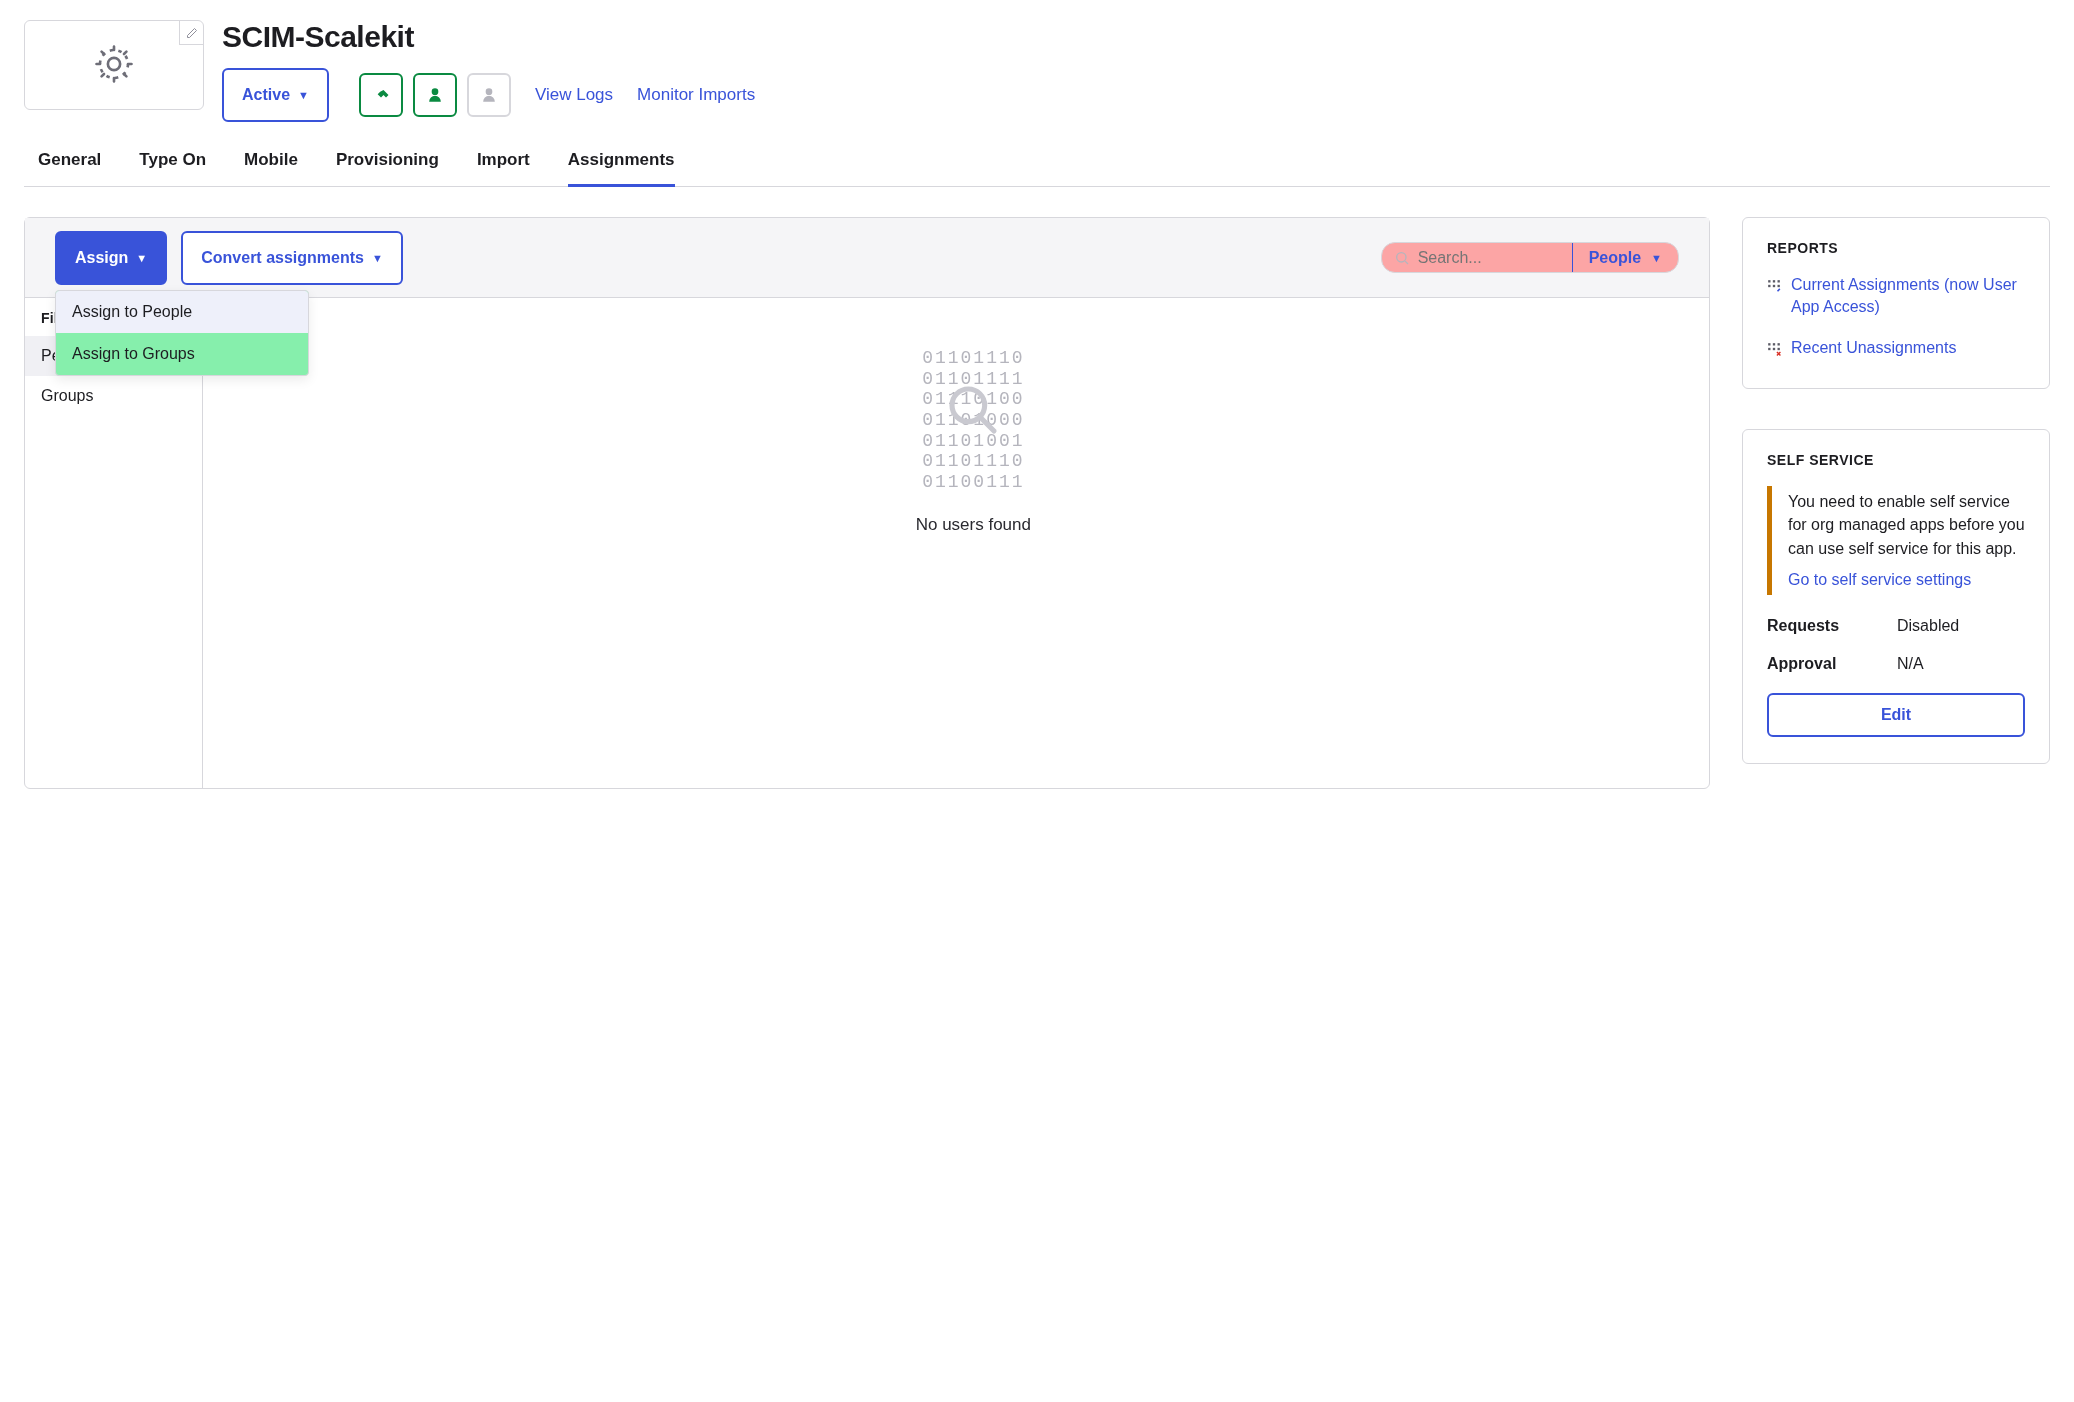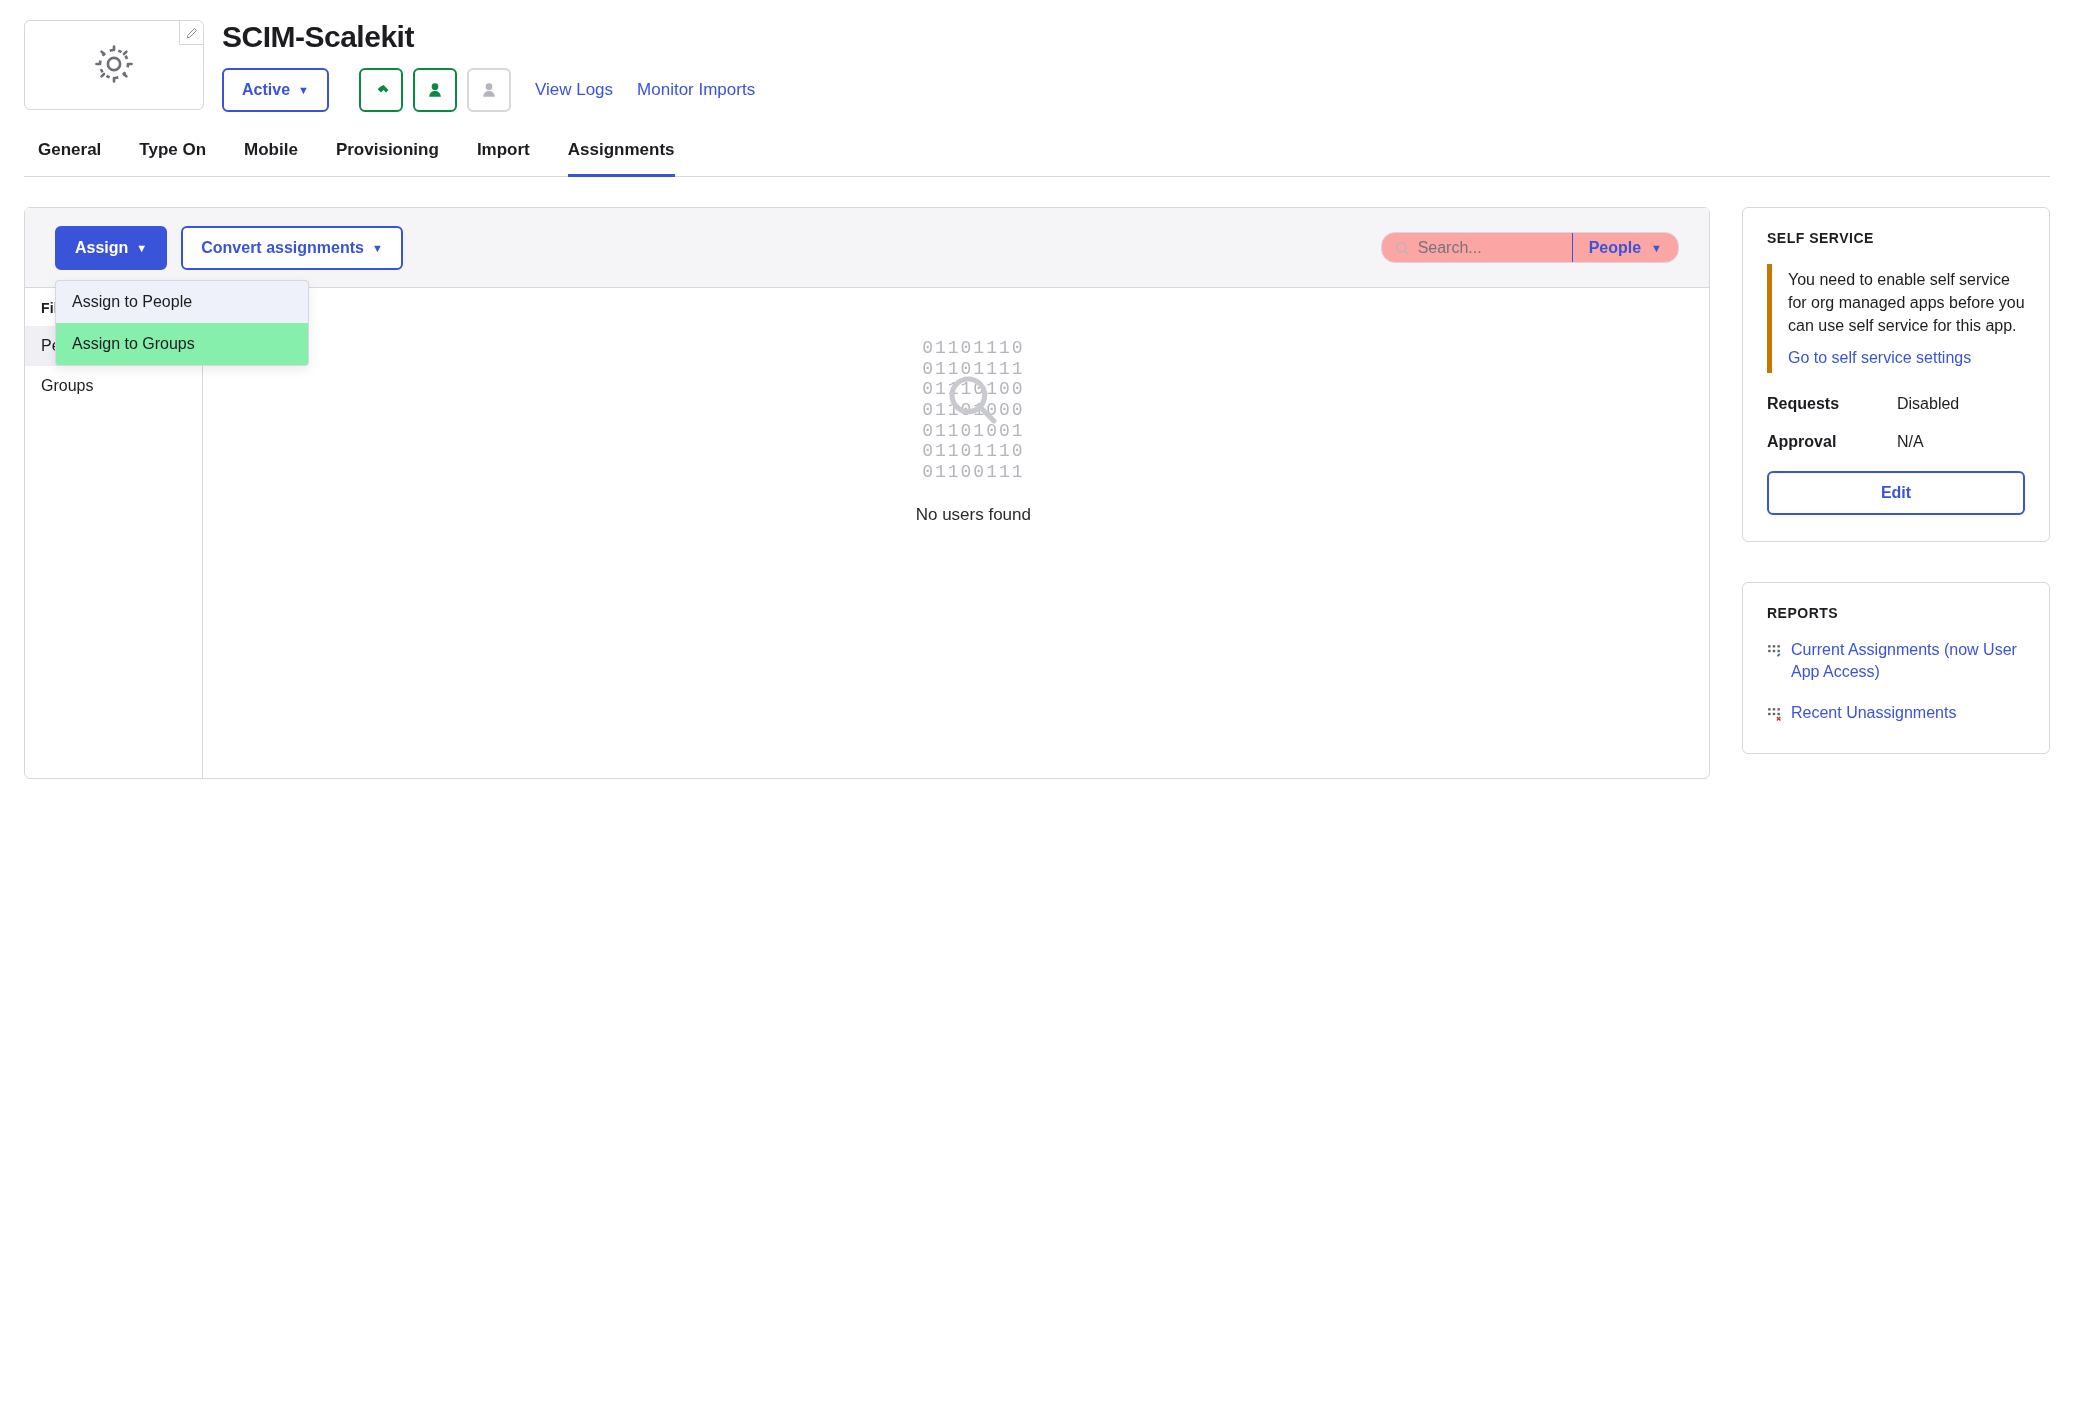--- a/index.html
+++ b/index.html
@@ -51,21 +51,21 @@
     }
     .controls-row {
       display: flex;
       align-items: center;
       gap: 10px;
     }
     .btn {
       display: inline-flex;
       align-items: center;
       gap: 8px;
-      height: 44px;
+      height: 54px;
       padding: 0 18px;
       border-radius: 6px;
       font-size: 16px;
       font-weight: 600;
       cursor: pointer;
       border: 2px solid transparent;
       background: #fff;
     }
     .btn-outline-primary {
       border-color: #3953d9;
@@ -438,37 +438,20 @@
             </div>
           </div>
           <div class="empty-text">No users found</div>
         </div>
       </div>
     </div>
   </div>
 
   <div class="side-col">
     <div class="side-card">
-      <div class="side-heading">SELF SERVICE</div>
-      <div class="notice-bar">
-        <span>You need to enable self service for org managed apps before you can use self service for this app.</span>
-        <span class="notice-link">Go to self service settings</span>
-      </div>
-      <div class="kv-row">
-        <div class="k">Requests</div>
-        <div>Disabled</div>
-      </div>
-      <div class="kv-row">
-        <div class="k">Approval</div>
-        <div>N/A</div>
-      </div>
-      <button class="btn-outline-block">Edit</button>
-    </div>
-
-    <div class="side-card">
       <div class="side-heading">REPORTS</div>
       <div class="report-link">
         <span class="report-icon">
           <svg width="14" height="14" viewBox="0 0 24 24" fill="currentColor">
               <rect x="2" y="2" width="4" height="4"></rect>
               <rect x="10" y="2" width="4" height="4"></rect>
               <rect x="18" y="2" width="4" height="4"></rect>
               <rect x="2" y="10" width="4" height="4"></rect>
               <rect x="10" y="10" width="4" height="4"></rect>
               <rect x="18" y="10" width="4" height="4"></rect>
@@ -485,14 +468,31 @@
               <rect x="18" y="2" width="4" height="4"></rect>
               <rect x="2" y="10" width="4" height="4"></rect>
               <rect x="10" y="10" width="4" height="4"></rect>
               <rect x="18" y="10" width="4" height="4"></rect>
               <path d="M17 17l6 6M23 17l-6 6" stroke="#d93025" stroke-width="2.5"></path>
             </svg>
         </span>
         <span>Recent Unassignments</span>
       </div>
     </div>
+
+    <div class="side-card">
+      <div class="side-heading">SELF SERVICE</div>
+      <div class="notice-bar">
+        <span>You need to enable self service for org managed apps before you can use self service for this app.</span>
+        <span class="notice-link">Go to self service settings</span>
+      </div>
+      <div class="kv-row">
+        <div class="k">Requests</div>
+        <div>Disabled</div>
+      </div>
+      <div class="kv-row">
+        <div class="k">Approval</div>
+        <div>N/A</div>
+      </div>
+      <button class="btn-outline-block">Edit</button>
+    </div>
   </div>
 </div>
 
 </body></html>

